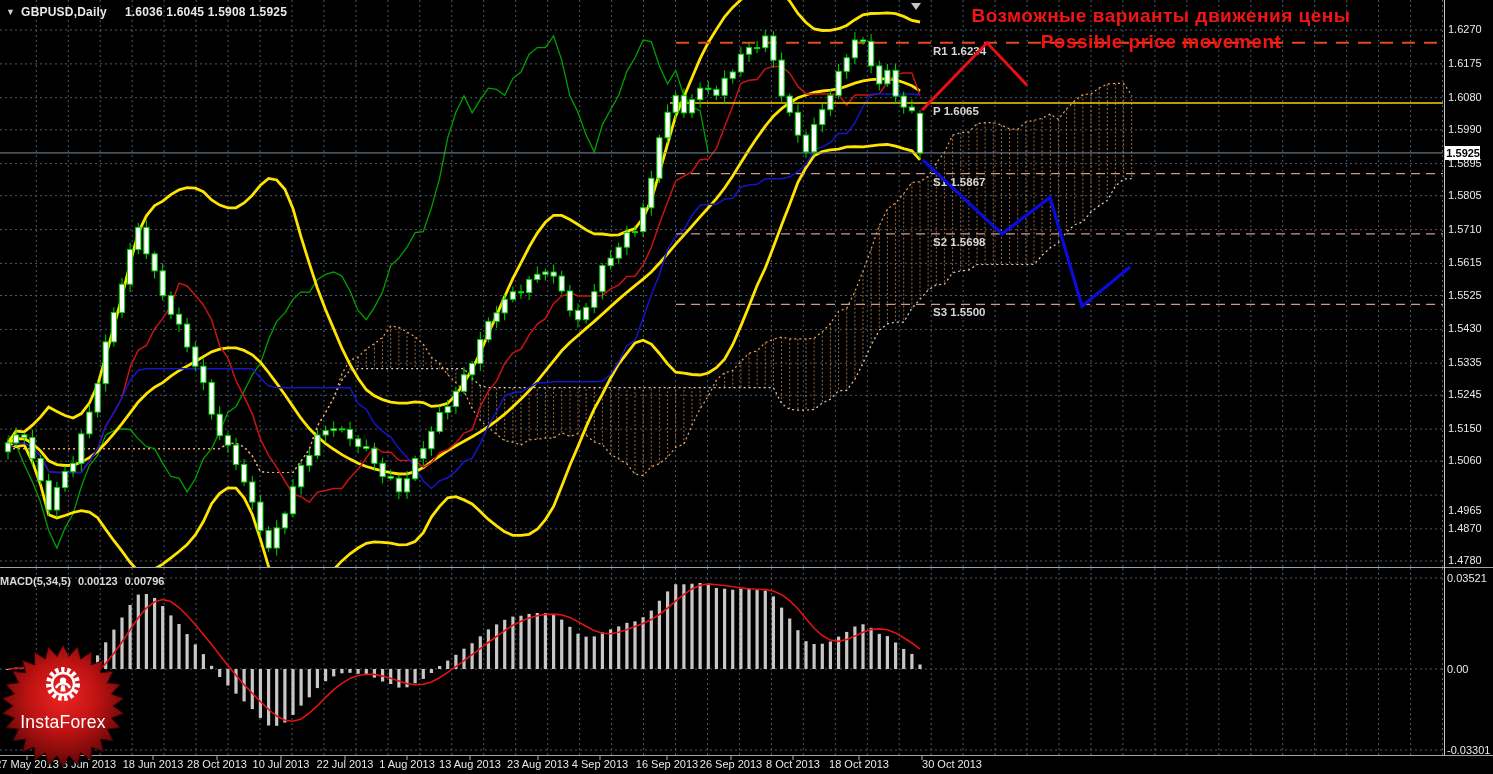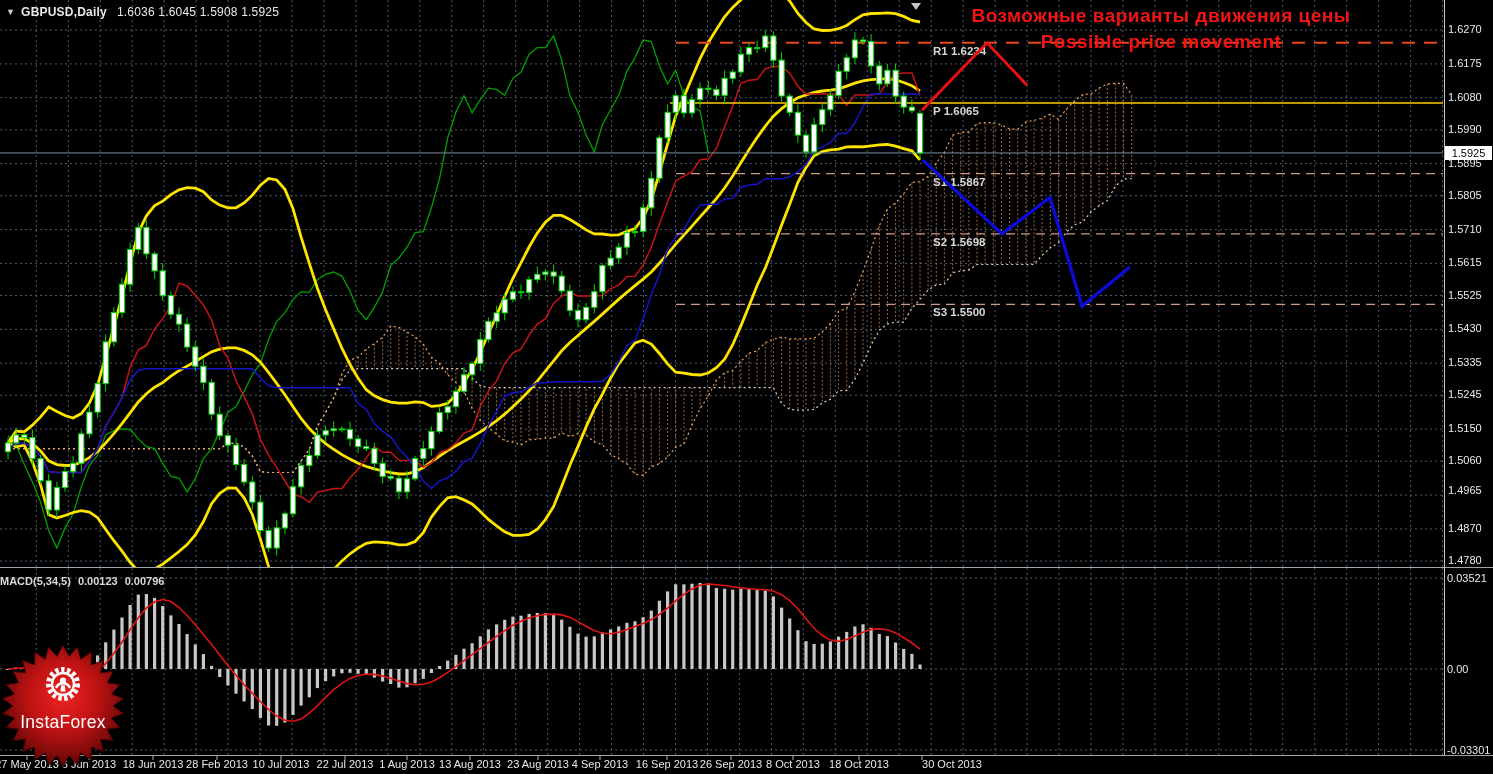--- a/index.html
+++ b/index.html
@@ -2,27 +2,27 @@
 <html><head>
 <meta charset="utf-8">
 <style>
   html,body{margin:0;padding:0;background:#000;}
   .screen{position:relative;width:1493px;height:774px;background:#000;overflow:hidden;
           font-family:"Liberation Sans",sans-serif;-webkit-font-smoothing:none;}
   #chart-svg{position:absolute;left:0;top:0;}
   .title-bar{position:absolute;left:6px;top:5px;color:#e8e8e8;font-size:12px;font-weight:bold;
              letter-spacing:0.2px;white-space:nowrap;z-index:5;}
   .title-bar .tri{display:inline-block;font-size:9px;color:#cfcfcf;margin-right:6px;vertical-align:1px;}
-  .title-bar .ohlc{margin-left:10px;font-weight:normal;}
+  .title-bar .ohlc{margin-left:18px;font-weight:bold;}
   .annotation{position:absolute;left:856px;top:3px;width:610px;text-align:center;z-index:6;
               font-weight:bold;font-size:19px;line-height:26px;color:#f31414;letter-spacing:0.5px;}
   .price-label{position:absolute;left:1448px;color:#eaeaea;font-size:11px;white-space:nowrap;z-index:4;}
   .macd-axis-label{position:absolute;left:1447px;color:#eaeaea;font-size:11px;white-space:nowrap;z-index:4;}
-  .cur-tag{position:absolute;left:1445px;width:47px;height:14px;background:#ffffff;color:#000;
-           font-size:11px;font-weight:normal;text-align:center;line-height:14px;z-index:5;}
+  .cur-tag{position:absolute;left:1445px;width:35px;height:14px;background:#ffffff;color:#000;
+           font-size:11px;font-weight:bold;text-align:right;line-height:14px;z-index:5;}
   .date-label{position:absolute;top:758px;transform:translateX(-50%);color:#e8e8e8;font-size:11px;
               white-space:nowrap;z-index:4;}
   .macd-label{position:absolute;left:0;top:575px;color:#d9d9d9;font-size:11px;font-weight:bold;
               z-index:4;white-space:nowrap;}
   .macd-label span{margin-right:7px;}
   #logo{position:absolute;left:1px;top:644px;z-index:7;}
 </style>
 </head>
 <body>
 
@@ -344,34 +344,34 @@
       <div class="price-label" style="top: 156.641px;">1.5895</div>
       <div class="price-label" style="top: 188.715px;">1.5805</div>
       <div class="price-label" style="top: 222.57px;">1.5710</div>
       <div class="price-label" style="top: 256.426px;">1.5615</div>
       <div class="price-label" style="top: 288.5px;">1.5525</div>
       <div class="price-label" style="top: 322.356px;">1.5430</div>
       <div class="price-label" style="top: 356.211px;">1.5335</div>
       <div class="price-label" style="top: 388.285px;">1.5245</div>
       <div class="price-label" style="top: 422.141px;">1.5150</div>
       <div class="price-label" style="top: 454.215px;">1.5060</div>
-      <div class="price-label" style="top: 484px;">1.4965</div>
+      <div class="price-label" style="top: 504px;">1.4965</div>
       <div class="price-label" style="top: 521.926px;">1.4870</div>
       <div class="price-label" style="top: 554px;">1.4780</div>
     </div>
   <div id="macd-axis">
       <div class="macd-axis-label" style="top: 572px;">0.03521</div>
       <div class="macd-axis-label" style="top: 663px;">0.00</div>
       <div class="macd-axis-label" style="top: 744px;">-0.03301</div>
     </div>
   <div id="time-axis">
       <div class="date-label" style="left: 27px;">27 May 2013</div>
       <div class="date-label" style="left: 89px;">6 Jun 2013</div>
       <div class="date-label" style="left: 153px;">18 Jun 2013</div>
-      <div class="date-label" style="left: 217px;">28 Feb 2013</div>
+      <div class="date-label" style="left: 217px;">28 Oct 2013</div>
       <div class="date-label" style="left: 281px;">10 Jul 2013</div>
       <div class="date-label" style="left: 345px;">22 Jul 2013</div>
       <div class="date-label" style="left: 407px;">1 Aug 2013</div>
       <div class="date-label" style="left: 470px;">13 Aug 2013</div>
       <div class="date-label" style="left: 538px;">23 Aug 2013</div>
       <div class="date-label" style="left: 600px; text-align: center;">4 Sep 2013</div>
       <div class="date-label" style="left: 667px;">16 Sep 2013</div>
       <div class="date-label" style="left: 731px;">26 Sep 2013</div>
       <div class="date-label" style="left: 793px;">8 Oct 2013</div>
       <div class="date-label" style="left: 859px;">18 Oct 2013</div>

